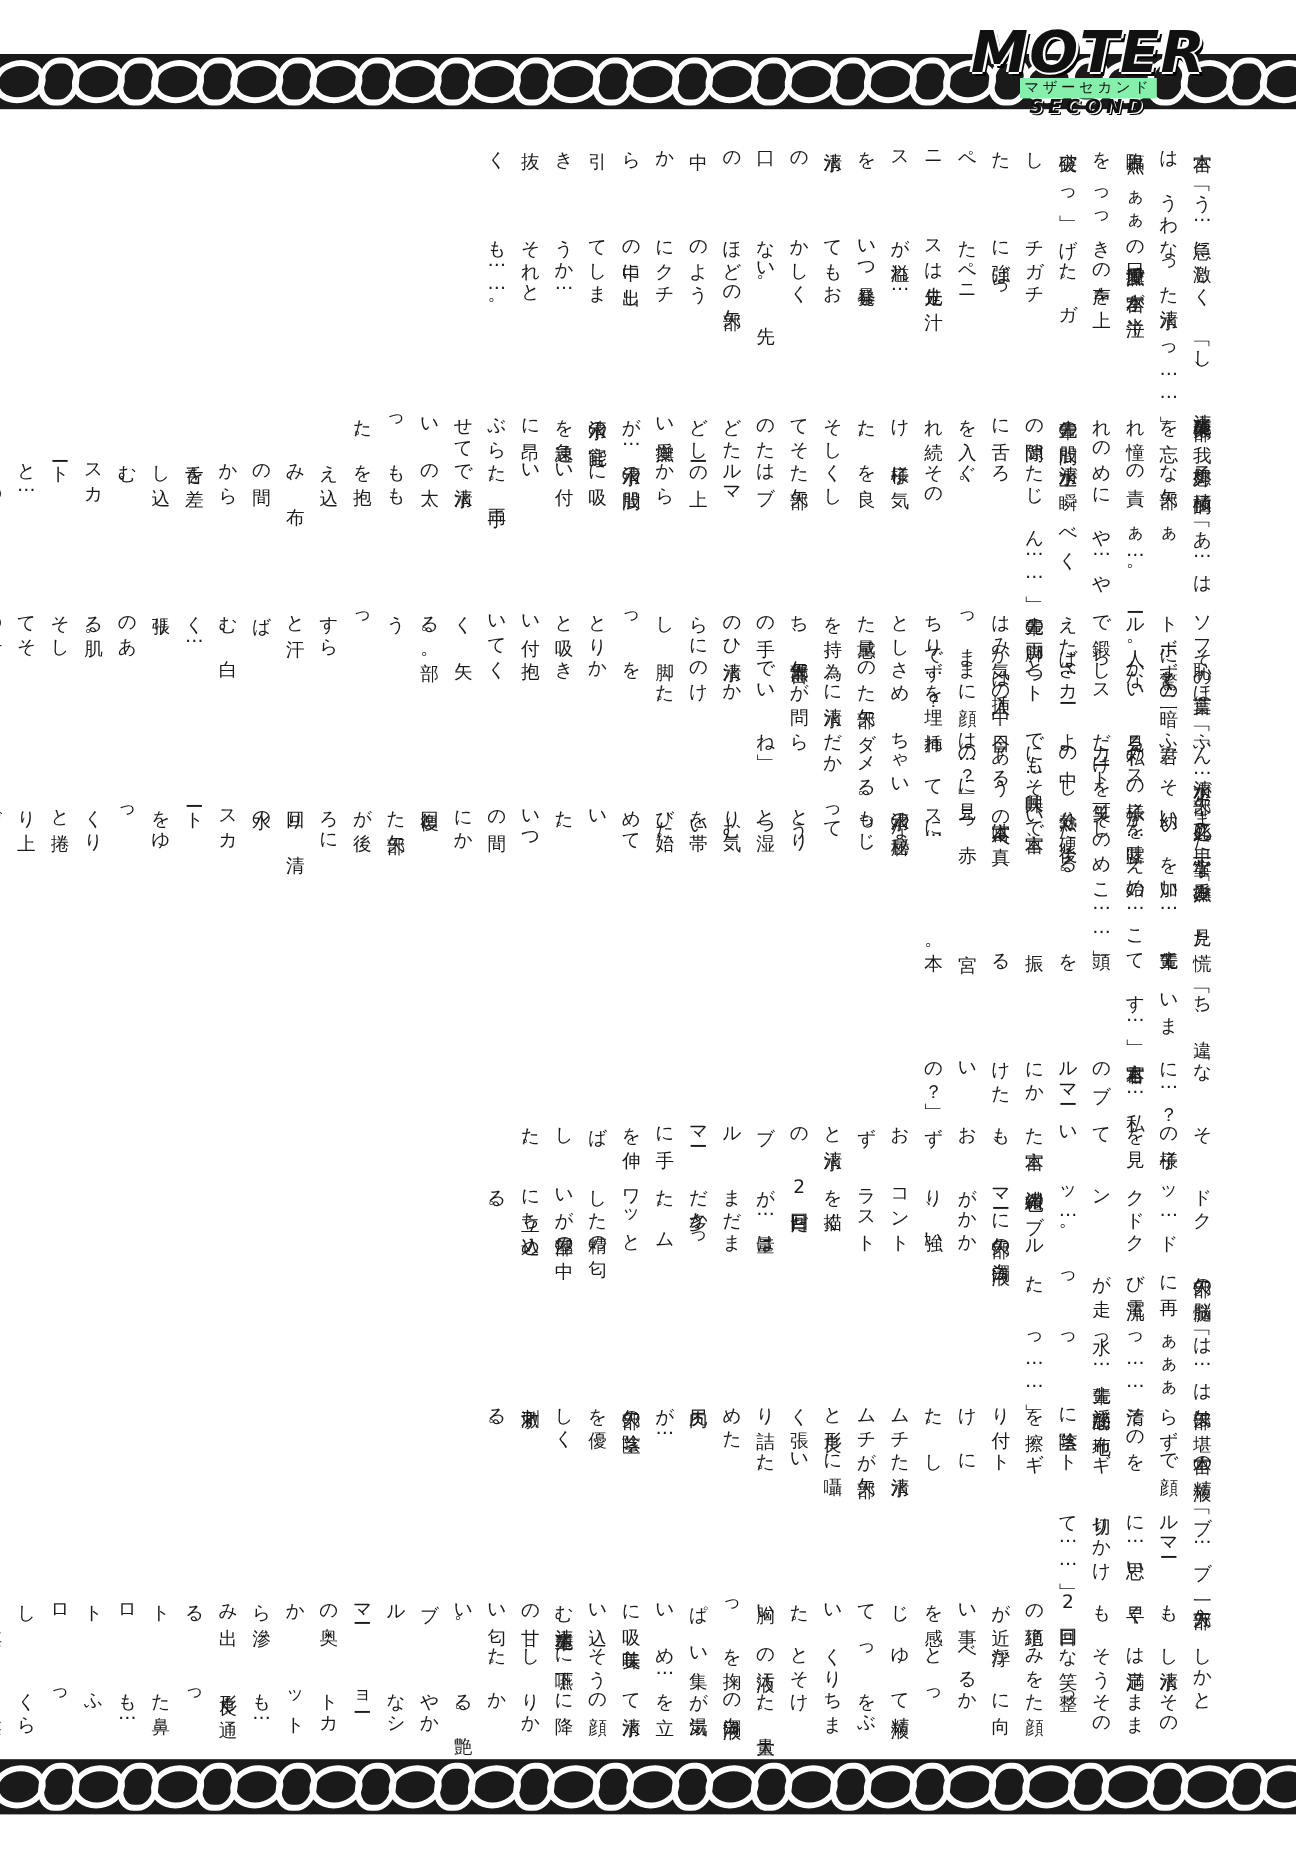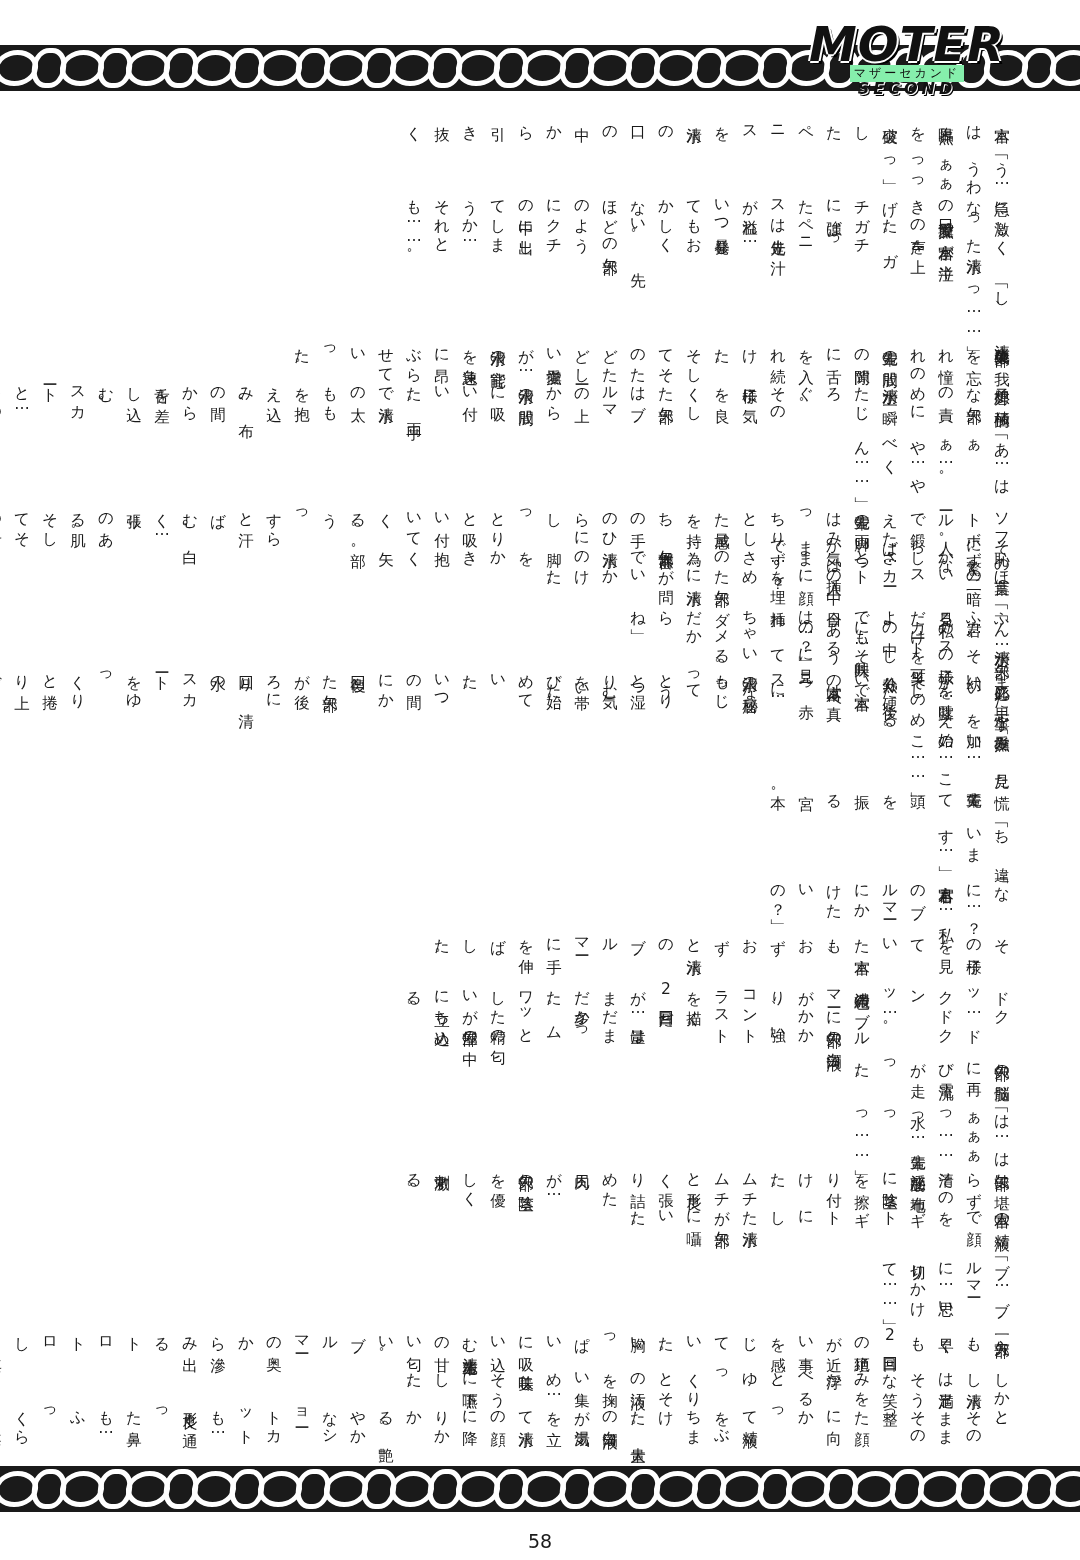--- a/index.html
+++ b/index.html
@@ -276,14 +276,13 @@
         <span></span>
         <span></span>
         <span></span>
         <span></span>
         <span></span>
         <span></span>
       <span></span>
     </div>
   </div>
 
-  <div class="page-number">58</div>
 </div>
 
 </body></html>

